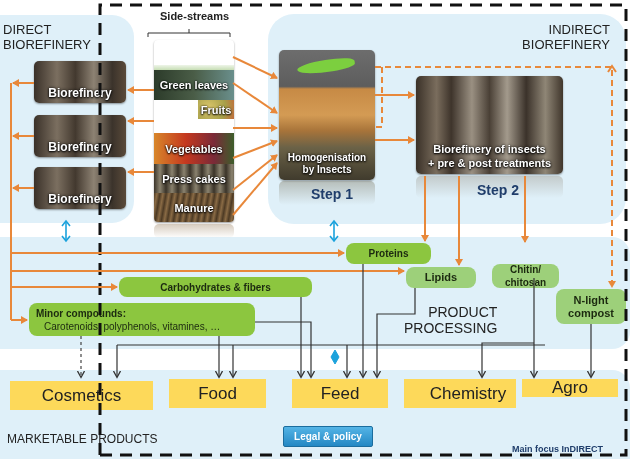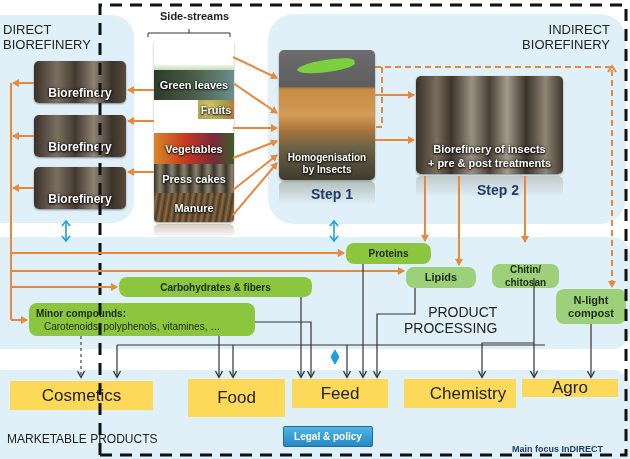--- a/index.html
+++ b/index.html
@@ -77,21 +77,21 @@
 chitosan</div>
 <div class="green" style="left:119px;top:277px;width:193px;height:20px;">Carbohydrates &amp; fibers</div>
 <div class="green" style="left:29px;top:303px;width:226px;height:33px;flex-direction:column;align-items:flex-start;justify-content:center;font-weight:normal;">
   <div style="font-weight:bold;margin-left:7px;font-size:10px;">Minor compounds:</div>
   <div style="margin-left:15px;font-size:10px;">Carotenoids, polyphenols, vitamines, …</div>
 </div>
 <div class="green light" style="left:556px;top:289px;width:70px;height:35px;white-space:pre;font-size:11px;">N-light
 compost</div>
 
 <div class="yellow" style="left:10px;top:381px;width:143px;height:29px;">Cosmetics</div>
-<div class="yellow" style="left:188px;top:379px;width:97px;height:38px;">Food</div>
+<div class="yellow" style="left:169px;top:379px;width:97px;height:29px;">Food</div>
 <div class="yellow" style="left:292px;top:379px;width:96px;height:29px;">Feed</div>
 <div class="yellow" style="left:404px;top:379px;width:96px;height:29px;padding-left:16px;">Chemistry</div>
 <div class="yellow" style="left:522px;top:379px;width:96px;height:18px;">Agro</div>
 
 <div class="legal-btn" style="left:283px;top:426px;width:88px;height:19px;">Legal &amp; policy</div>
 <div class="focus-label" style="left:512px;top:444px;">Main focus InDIRECT</div>
 
 <svg class="overlay" width="630" height="459" viewBox="0 0 630 459">
   <defs>
     <marker id="ao" markerWidth="8" markerHeight="8" refX="6" refY="4" orient="auto" markerUnits="userSpaceOnUse">

